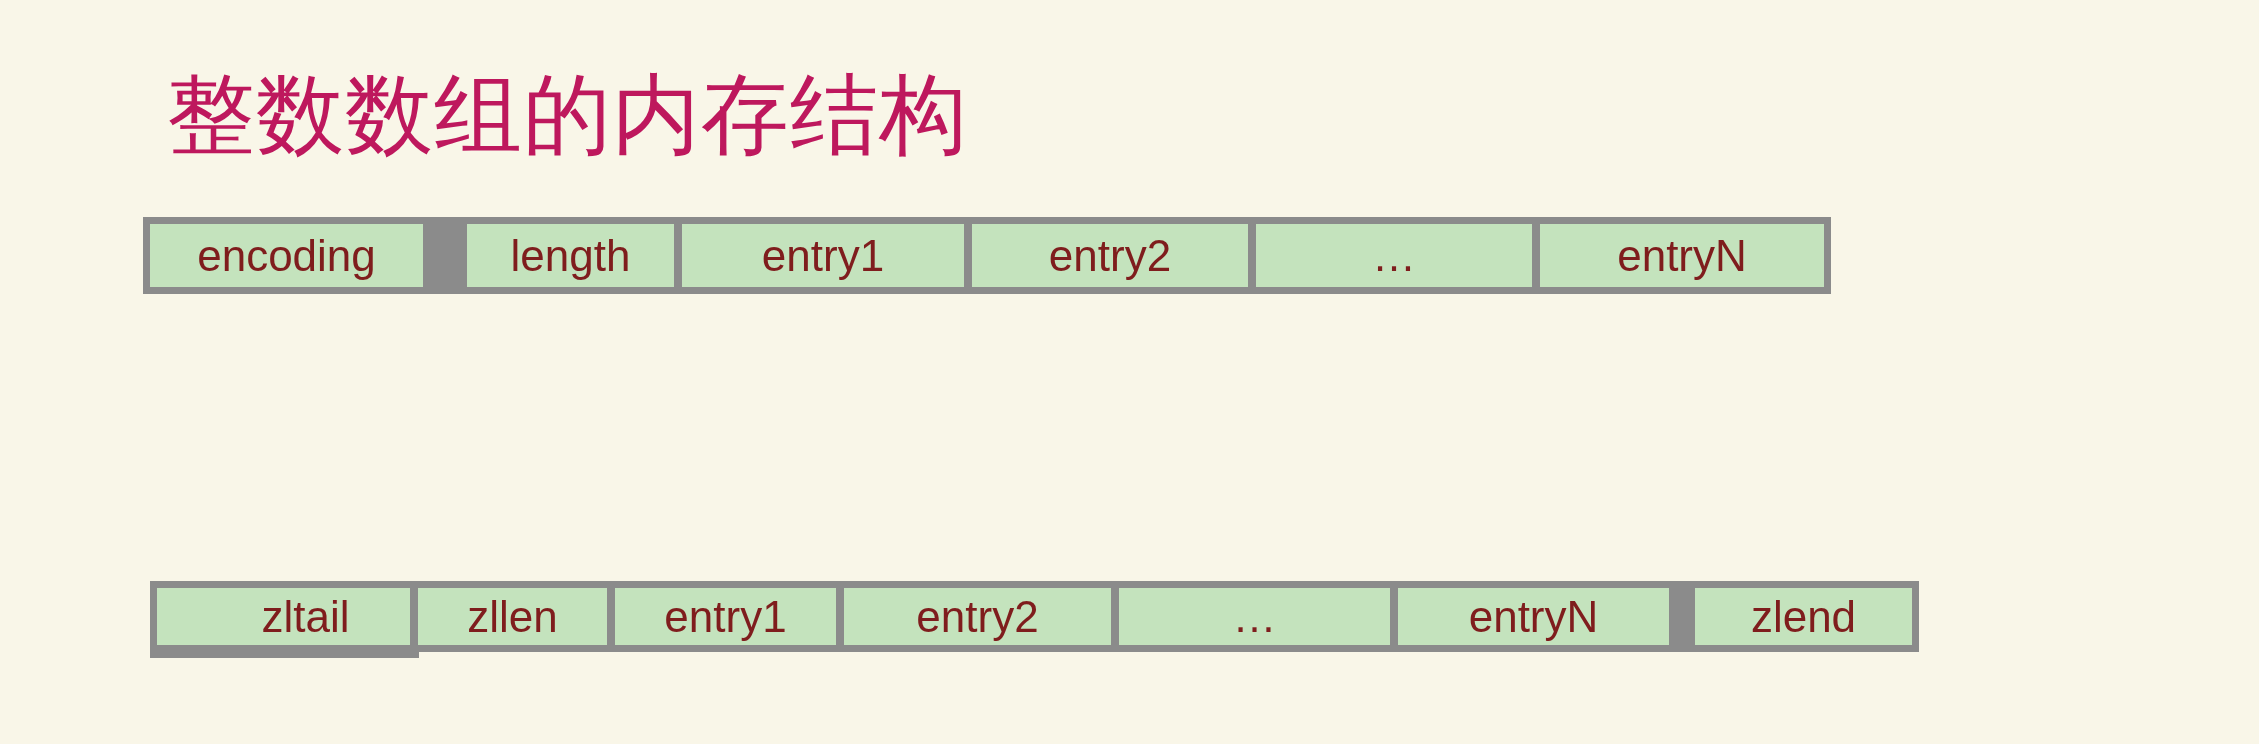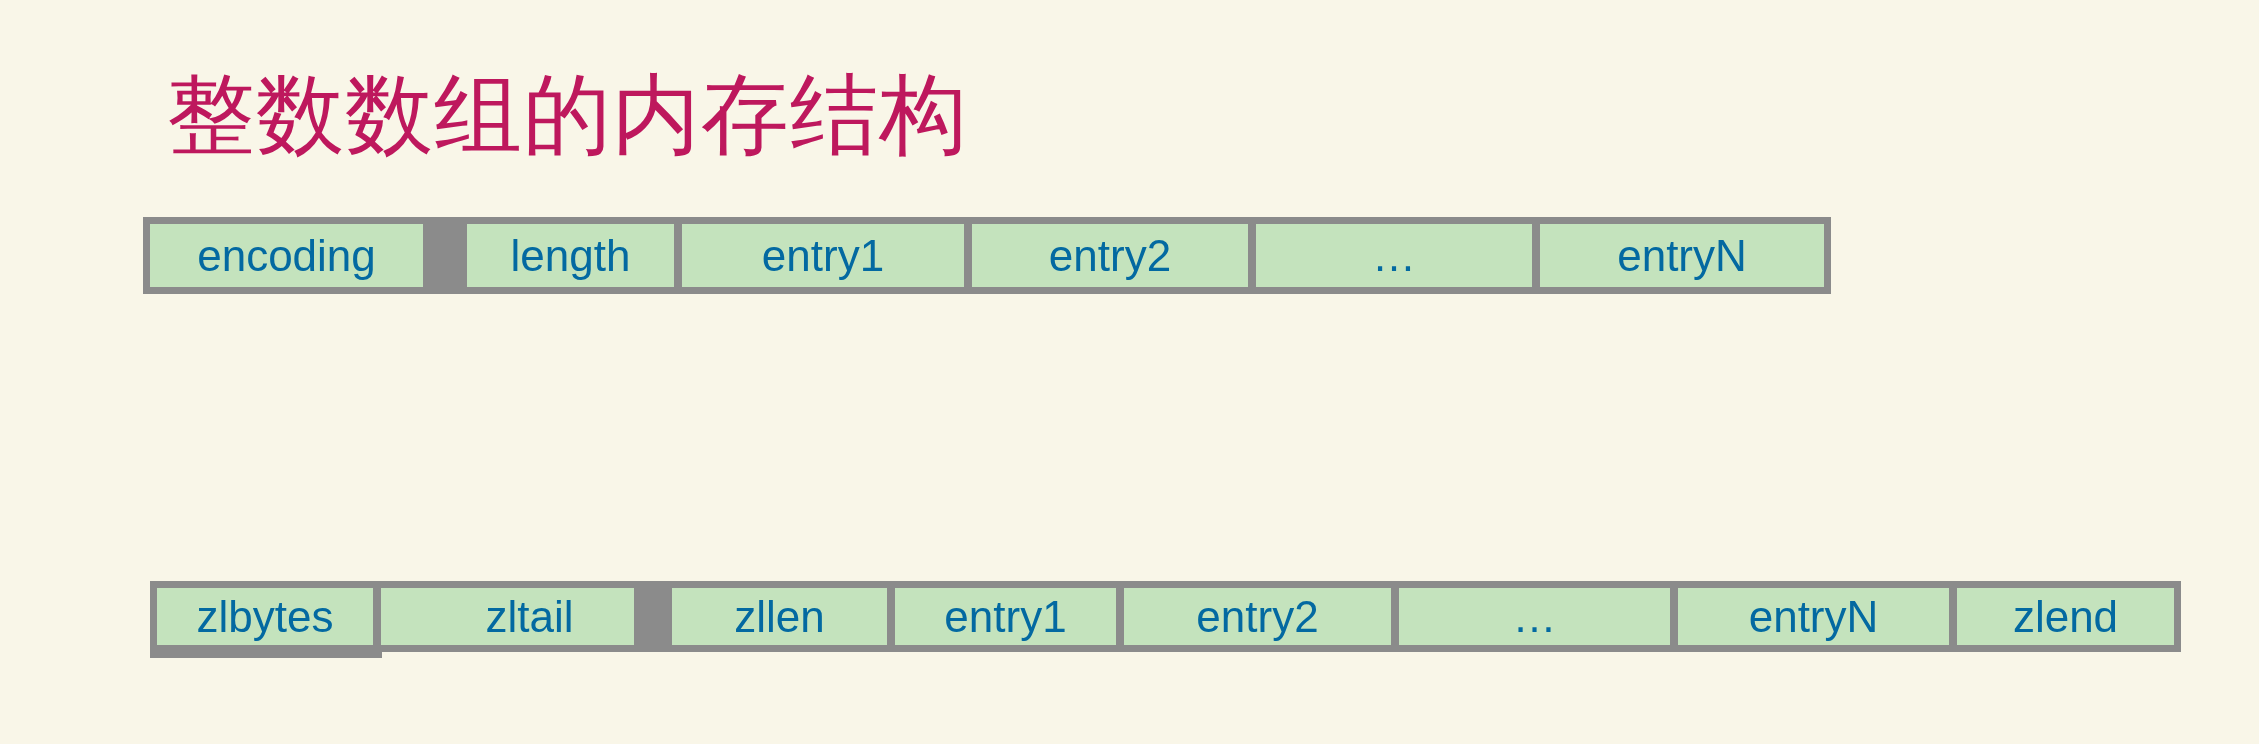--- a/index.html
+++ b/index.html
@@ -37,21 +37,21 @@
     gap: 8px;
     padding: 7px;
     background: #8b8b8b;
     box-sizing: border-box;
   }
   .row1 { left: 143px; top: 217px; height: 77px; }
   .row2 { left: 150px; top: 581px; height: 71px; }
 
   .cell {
     background: #c4e3bd;
-    color: #0369a1;
+    color: #7f1d1d;
     font-size: 44px;
     display: flex;
     align-items: center;
     justify-content: center;
     flex: 0 0 auto;
     position: relative;
     white-space: nowrap;
   }
   
   .row2 .cell:first-child::after {
@@ -75,23 +75,22 @@
       <div class="cell" style="width: 273px;">encoding</div>
       <div class="cell" style="width: 207px; margin-left: 36px;">length</div>
       <div class="cell" style="width: 282px;">entry1</div>
       <div class="cell" style="width: 276px;">entry2</div>
       <div class="cell" style="width: 276px;">…</div>
       <div class="cell" style="width: 284px;">entryN</div>
     </div>
 
 
   <div class="row row2">
-      <div class="cell" style="width: 216px;">zlbytes</div>
       <div class="cell" style="width: 209px; padding-left: 44px;">zltail</div>
-      <div class="cell" style="width: 215px; margin-left: 30px;">zllen</div>
+      <div class="cell" style="width: 189px;">zllen</div>
       <div class="cell" style="width: 221px;">entry1</div>
       <div class="cell" style="width: 267px;">entry2</div>
       <div class="cell" style="width: 271px;">…</div>
       <div class="cell" style="width: 271px;">entryN</div>
-      <div class="cell" style="width: 217px;">zlend</div>
+      <div class="cell" style="width: 217px; margin-left: 18px;">zlend</div>
     </div>
 
 </div>
 
 </body></html>

